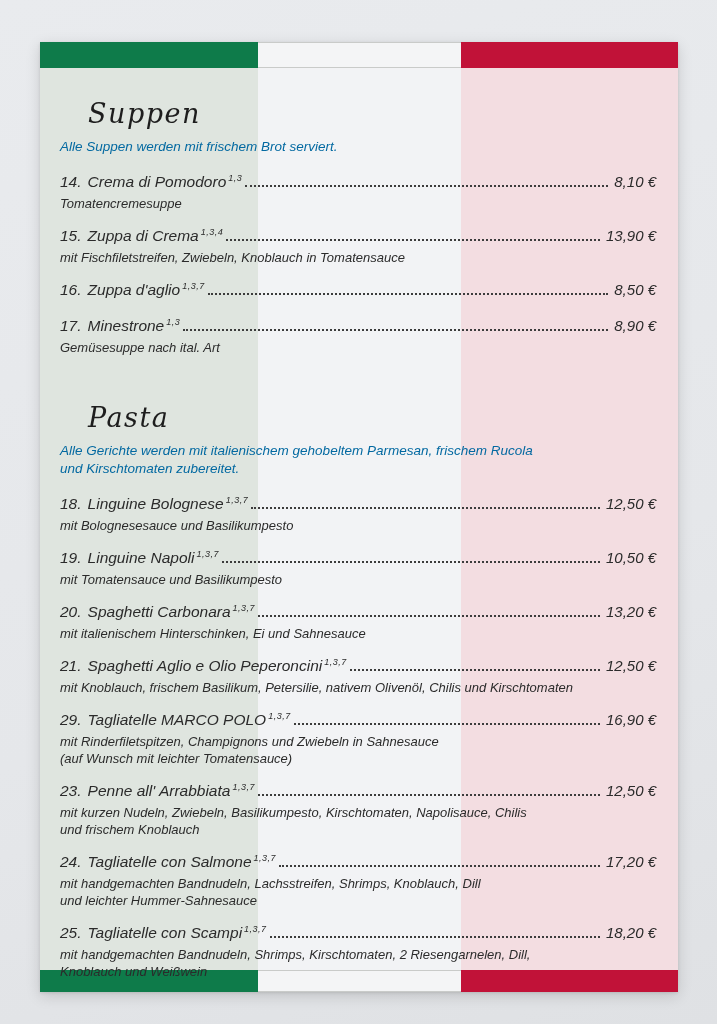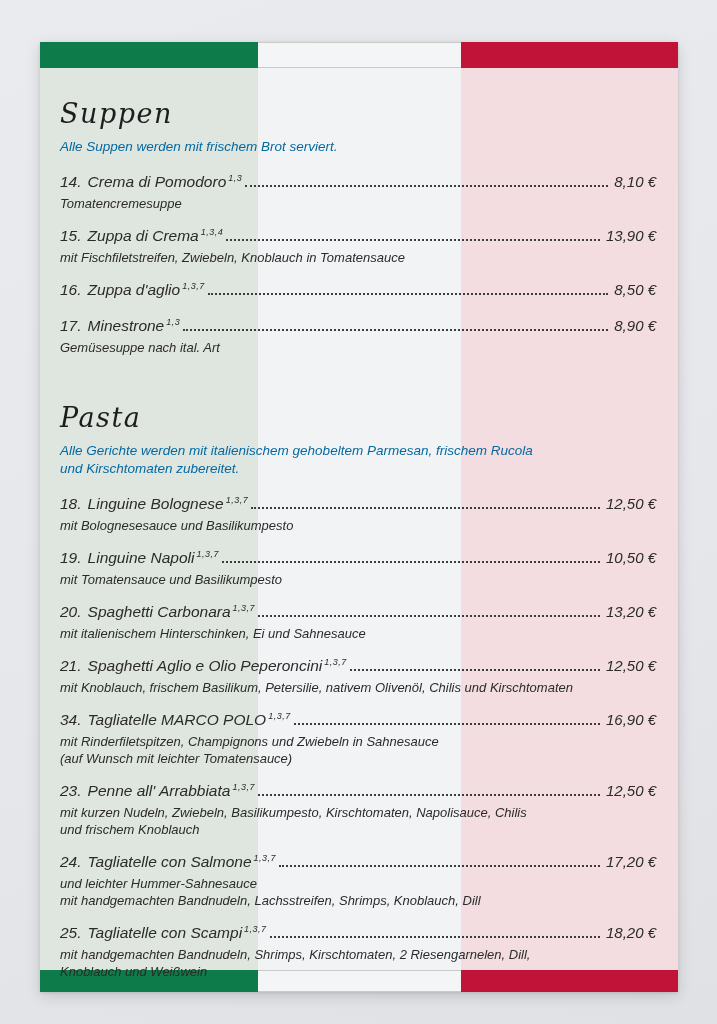--- a/index.html
+++ b/index.html
@@ -36,20 +36,21 @@
   }
   .menu-section + .menu-section { margin-top: 46px; }
   .section-title {
     font-family: "DejaVu Serif", serif;
     font-style: italic;
     font-weight: 500;
     font-size: 27px;
     letter-spacing: 1.5px;
     color: #1d1d1d;
     margin-bottom: 9px;
+    margin-left: 28px;
   }
   .section-note { margin-bottom: 16px; }
   .note-line {
     font-size: 13.5px;
     line-height: 18px;
     color: #0369a1;
     font-style: italic;
   }
   .menu-item { margin-bottom: 14px; }
   .item-row {
@@ -209,21 +210,21 @@
                 <span class="item-sup">1,3,7</span>
                 <span class="leader"></span>
                 <span class="item-price">12,50 €</span>
               </div>
               <div class="item-desc">
                 <div class="desc-line">mit Knoblauch, frischem Basilikum, Petersilie, nativem Olivenöl, Chilis und Kirschtomaten</div>
               </div>
             </article>
             <article class="menu-item">
               <div class="item-row">
-                <span class="item-num">34.</span>
+                <span class="item-num">29.</span>
                 <span class="item-name">Tagliatelle MARCO POLO</span>
                 <span class="item-sup">1,3,7</span>
                 <span class="leader"></span>
                 <span class="item-price">16,90 €</span>
               </div>
               <div class="item-desc">
                 <div class="desc-line">mit Rinderfiletspitzen, Champignons und Zwiebeln in Sahnesauce</div>
                 <div class="desc-line">(auf Wunsch mit leichter Tomatensauce)</div>
               </div>
             </article>
@@ -242,22 +243,22 @@
             </article>
             <article class="menu-item">
               <div class="item-row">
                 <span class="item-num">24.</span>
                 <span class="item-name">Tagliatelle con Salmone</span>
                 <span class="item-sup">1,3,7</span>
                 <span class="leader"></span>
                 <span class="item-price">17,20 €</span>
               </div>
               <div class="item-desc">
+                <div class="desc-line">mit handgemachten Bandnudeln, Lachsstreifen, Shrimps, Knoblauch, Dill</div>
                 <div class="desc-line">und leichter Hummer-Sahnesauce</div>
-                <div class="desc-line">mit handgemachten Bandnudeln, Lachsstreifen, Shrimps, Knoblauch, Dill</div>
               </div>
             </article>
             <article class="menu-item">
               <div class="item-row">
                 <span class="item-num">25.</span>
                 <span class="item-name">Tagliatelle con Scampi</span>
                 <span class="item-sup">1,3,7</span>
                 <span class="leader"></span>
                 <span class="item-price">18,20 €</span>
               </div>

